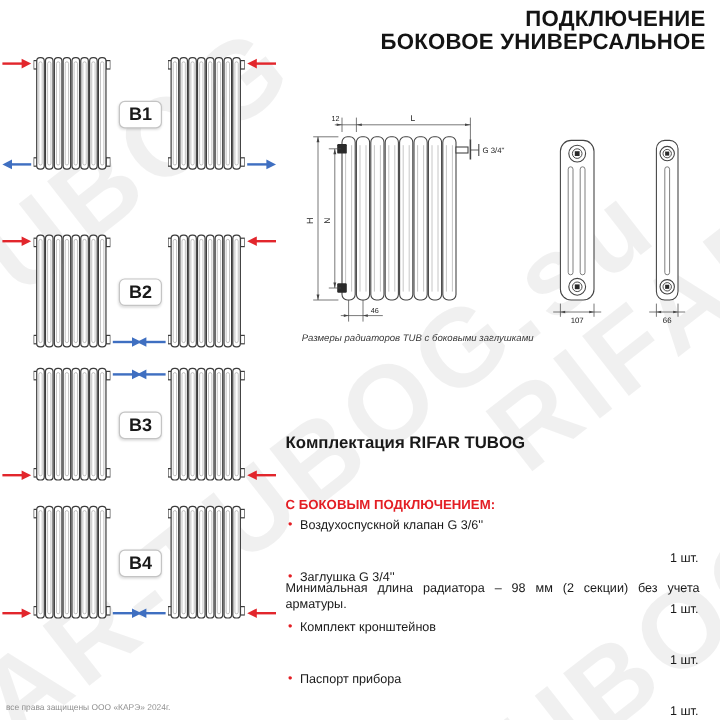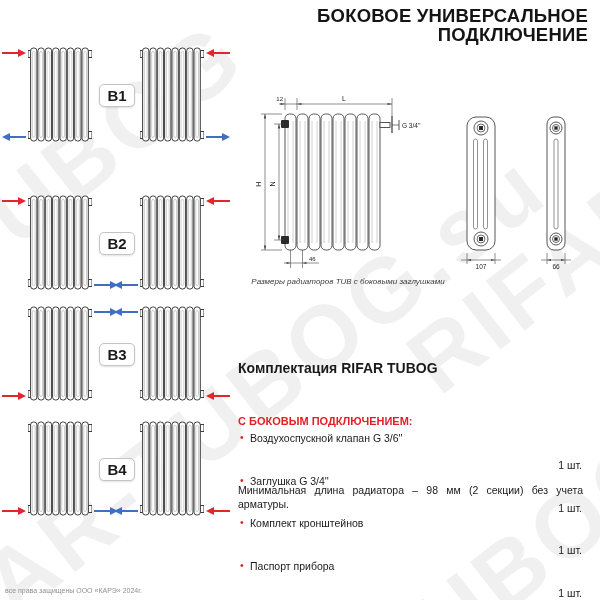--- a/index.html
+++ b/index.html
@@ -73,22 +73,22 @@
 <div class="page">
 
   <div class="wm-layer" id="wm-layer">
       <div class="wm wm-0">TUBOG</div>
       <div class="wm wm-1">RIFAR</div>
       <div class="wm wm-2">RIFAR-TUBOG.su</div>
       <div class="wm wm-3">TUBOG</div>
     </div>
 
   <header class="title">
+    <div>ПОДКЛЮЧЕНИЕ</div>
     <div>БОКОВОЕ УНИВЕРСАЛЬНОЕ</div>
-    <div>ПОДКЛЮЧЕНИЕ</div>
   </header>
 
   <section class="schemes" id="schemes">
       <div class="scheme s0">
         <div class="rad rad-left">
     <svg viewBox="0 0 64 97">
       <g stroke="#3c3c3c" stroke-width="1" fill="#fff">
         <rect x="0" y="4.5" width="3.6" height="7"></rect>
         <rect x="60.4" y="4.5" width="3.6" height="7"></rect>
         <rect x="0" y="85.5" width="3.6" height="7"></rect>

